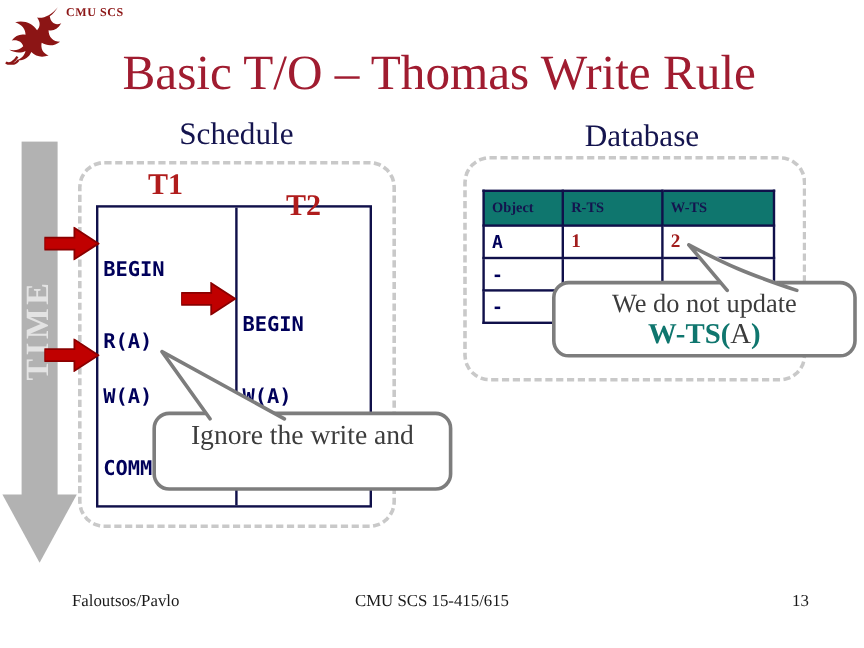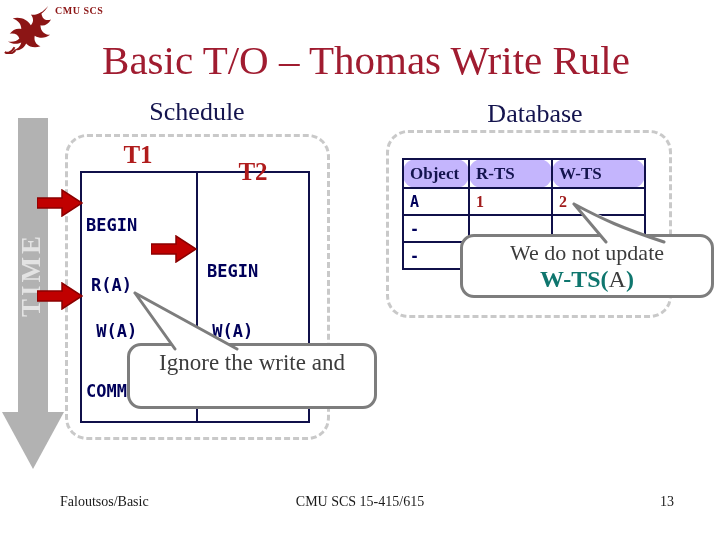--- a/index.html
+++ b/index.html
@@ -27,21 +27,21 @@
     text-align:center;font-weight:bold;font-size:27px;color:#e3e3e3;letter-spacing:3px;}
   
   .sched-table{position:absolute;left:80px;top:171px;width:230px;height:252px;
     border:2px solid #10104a;box-sizing:border-box;background:#fff;}
   .sched-divider{position:absolute;left:114px;top:0;bottom:0;width:2px;background:#10104a;}
   .txn{position:absolute;top:141px;text-align:center;font-size:25px;font-weight:bold;color:#b01c1c;}
   .txn.t1{left:80px;width:116px;}
   .txn.t2{left:196px;width:114px;margin-top:17px;}
   .ops{position:absolute;font-family:"DejaVu Sans Mono",monospace;font-weight:bold;
     font-size:17px;line-height:20px;color:#00005a;white-space:pre;}
-  .ops span{display:block;text-align:center;}
+  .ops span{display:block;}
   .ops.t1-top{left:86px;top:175px;}
   .ops.t2-ops{left:202px;top:221px;}
   .ops.t1-bot{left:86px;top:281px;}
   
   .arrow{position:absolute;width:46px;height:28px;}
   .arrow.a1{left:37px;top:189px;}
   .arrow.a2{left:151px;top:235px;}
   .arrow.a3{left:37px;top:282px;}
   
   .bubble{position:absolute;background:#fff;border:3px solid #7d7d7d;border-radius:14px;
@@ -50,21 +50,21 @@
   .bubble.noupdate{left:460px;top:234px;width:254px;height:64px;color:#3c3c3c;padding-top:3px;}
   .bubble.noupdate .l1{font-size:22px;line-height:26px;display:block;}
   .bubble.noupdate .l2{font-size:24px;line-height:27px;display:block;}
   .bubble.noupdate .b{font-weight:bold;color:#0f766e;}
   .tail{position:absolute;z-index:7;}
   .tail.ignore{left:125px;top:291px;}
   .tail.noupdate{left:564px;top:198px;}
   
   .db-table{position:absolute;left:402px;top:158px;border-collapse:collapse;table-layout:fixed;background:#fff;z-index:2;}
   .db-table th,.db-table td{border:2px solid #10104a;padding:0 0 0 6px;text-align:left;vertical-align:middle;}
-  .db-table th{background:#c4b5fd;font-size:17px;color:#14144e;font-weight:bold;height:27px;border-radius:13px;}
+  .db-table th{background:#0f766e;font-size:12px;color:#14144e;font-weight:bold;height:27px;}
   .db-table td{height:25px;}
   .db-table td.obj{font-family:"DejaVu Sans Mono",monospace;font-weight:bold;font-size:15px;color:#00005a;}
   .db-table td.val{font-weight:bold;font-size:16px;color:#a11d1d;}
   
   .footer{position:absolute;top:494px;font-size:14px;color:#1a1a1a;}
   .footer.left{left:60px;}
   .footer.center{left:0;right:0;text-align:center;}
   .footer.right{right:46px;}
 </style>
 </head>
@@ -158,17 +158,17 @@
   </div>
 
   <svg class="tail ignore" width="120" height="60" viewBox="0 0 120 60">
     <polygon points="10,2 50,58 112,58" fill="#ffffff"></polygon>
     <path d="M10 2 L50 58 M10 2 L112 58" fill="none" stroke="#7d7d7d" stroke-width="3" stroke-linecap="round"></path>
   </svg>
   <div class="bubble ignore">
     <span style="display:block">Ignore the write and</span>
   </div>
 
-  <div class="footer left">Faloutsos/Basic</div>
+  <div class="footer left">Faloutsos/Pavlo</div>
   <div class="footer center">CMU SCS 15-415/615</div>
   <div class="footer right">13</div>
 
 </div>
 
 </body></html>

